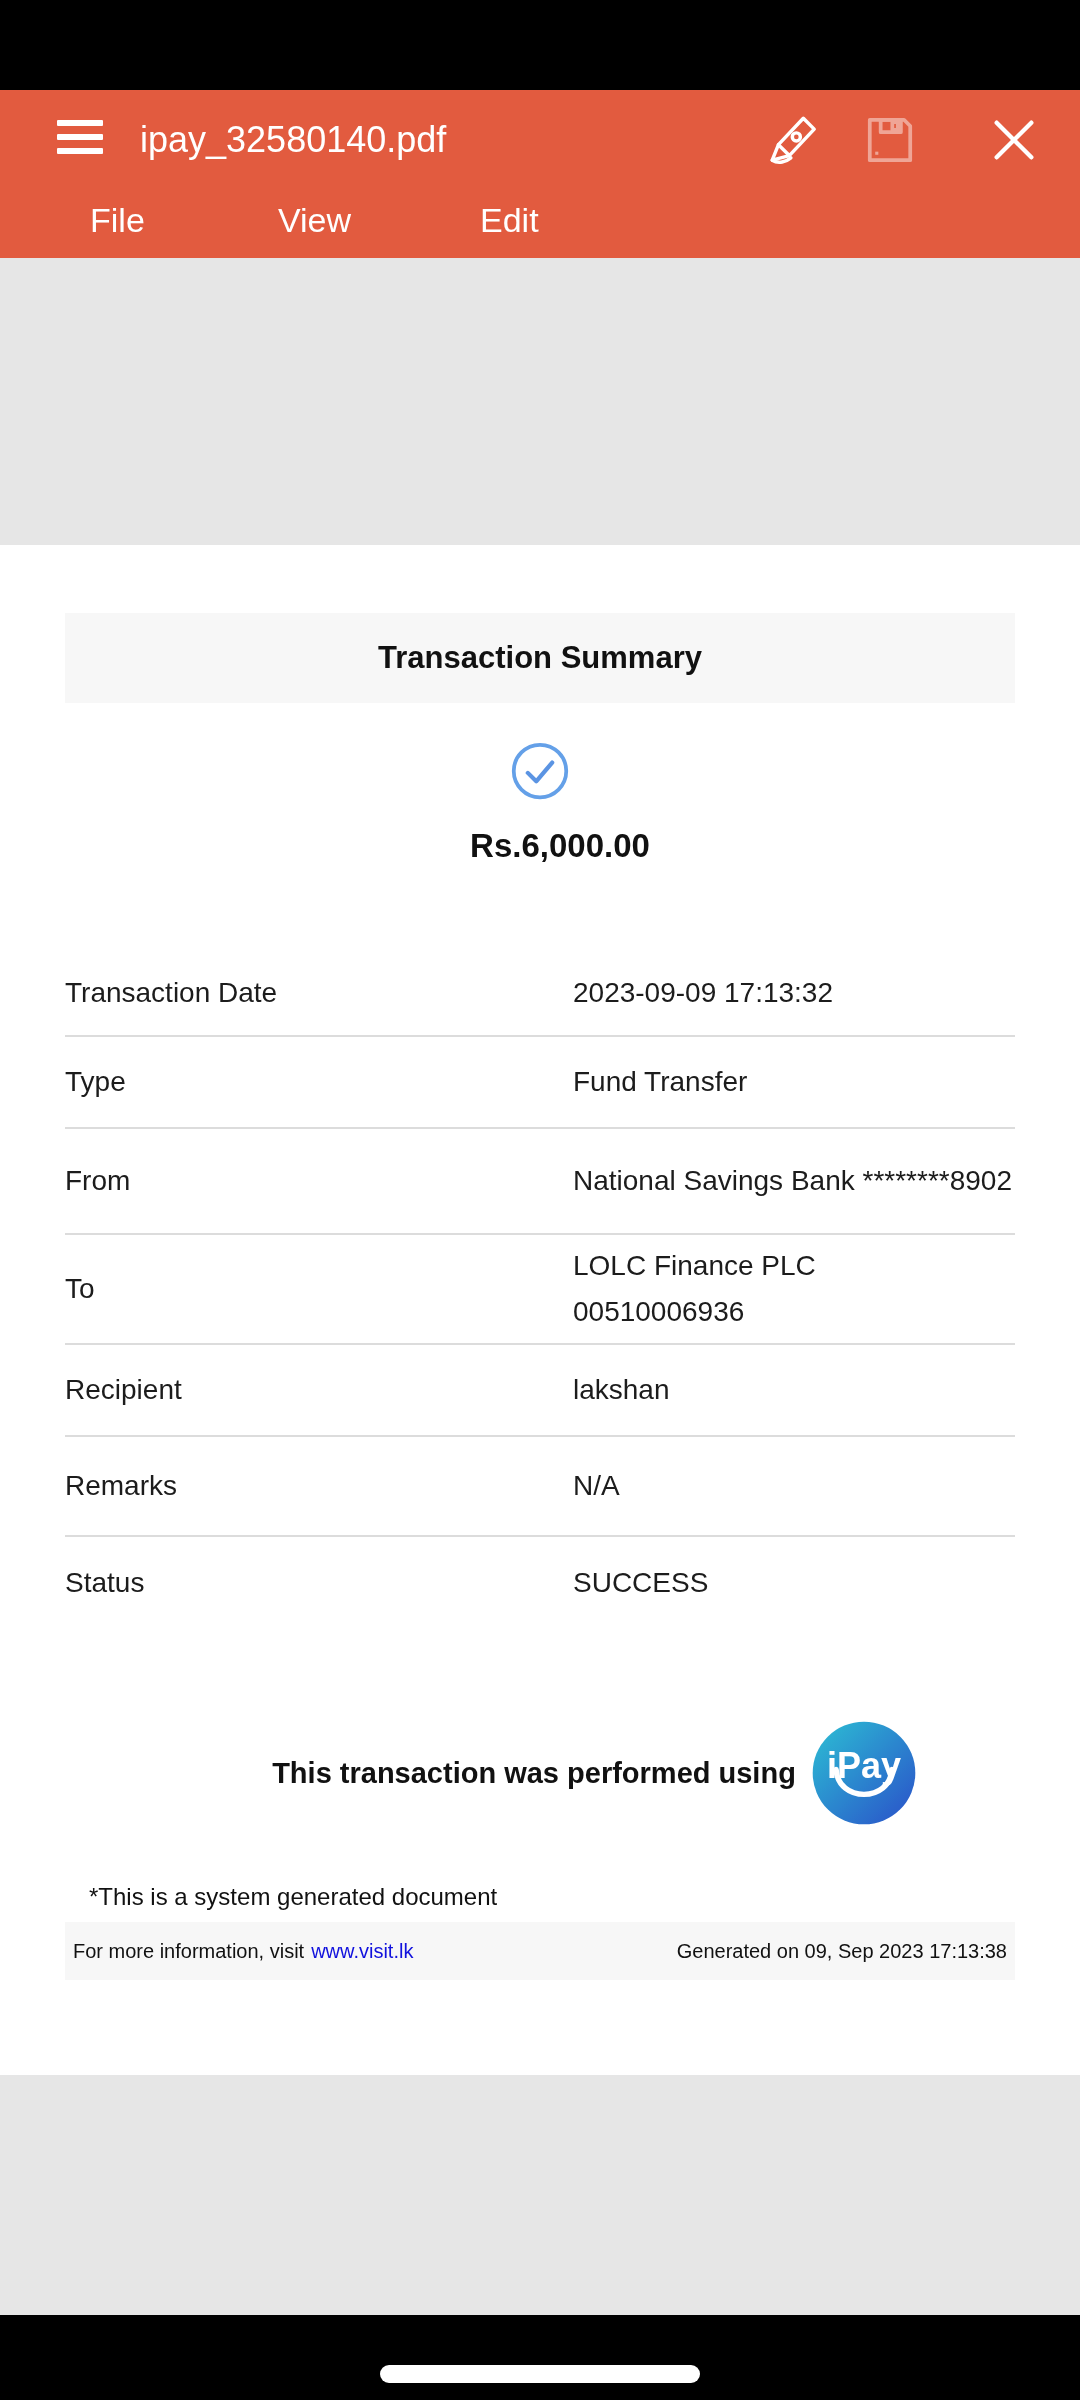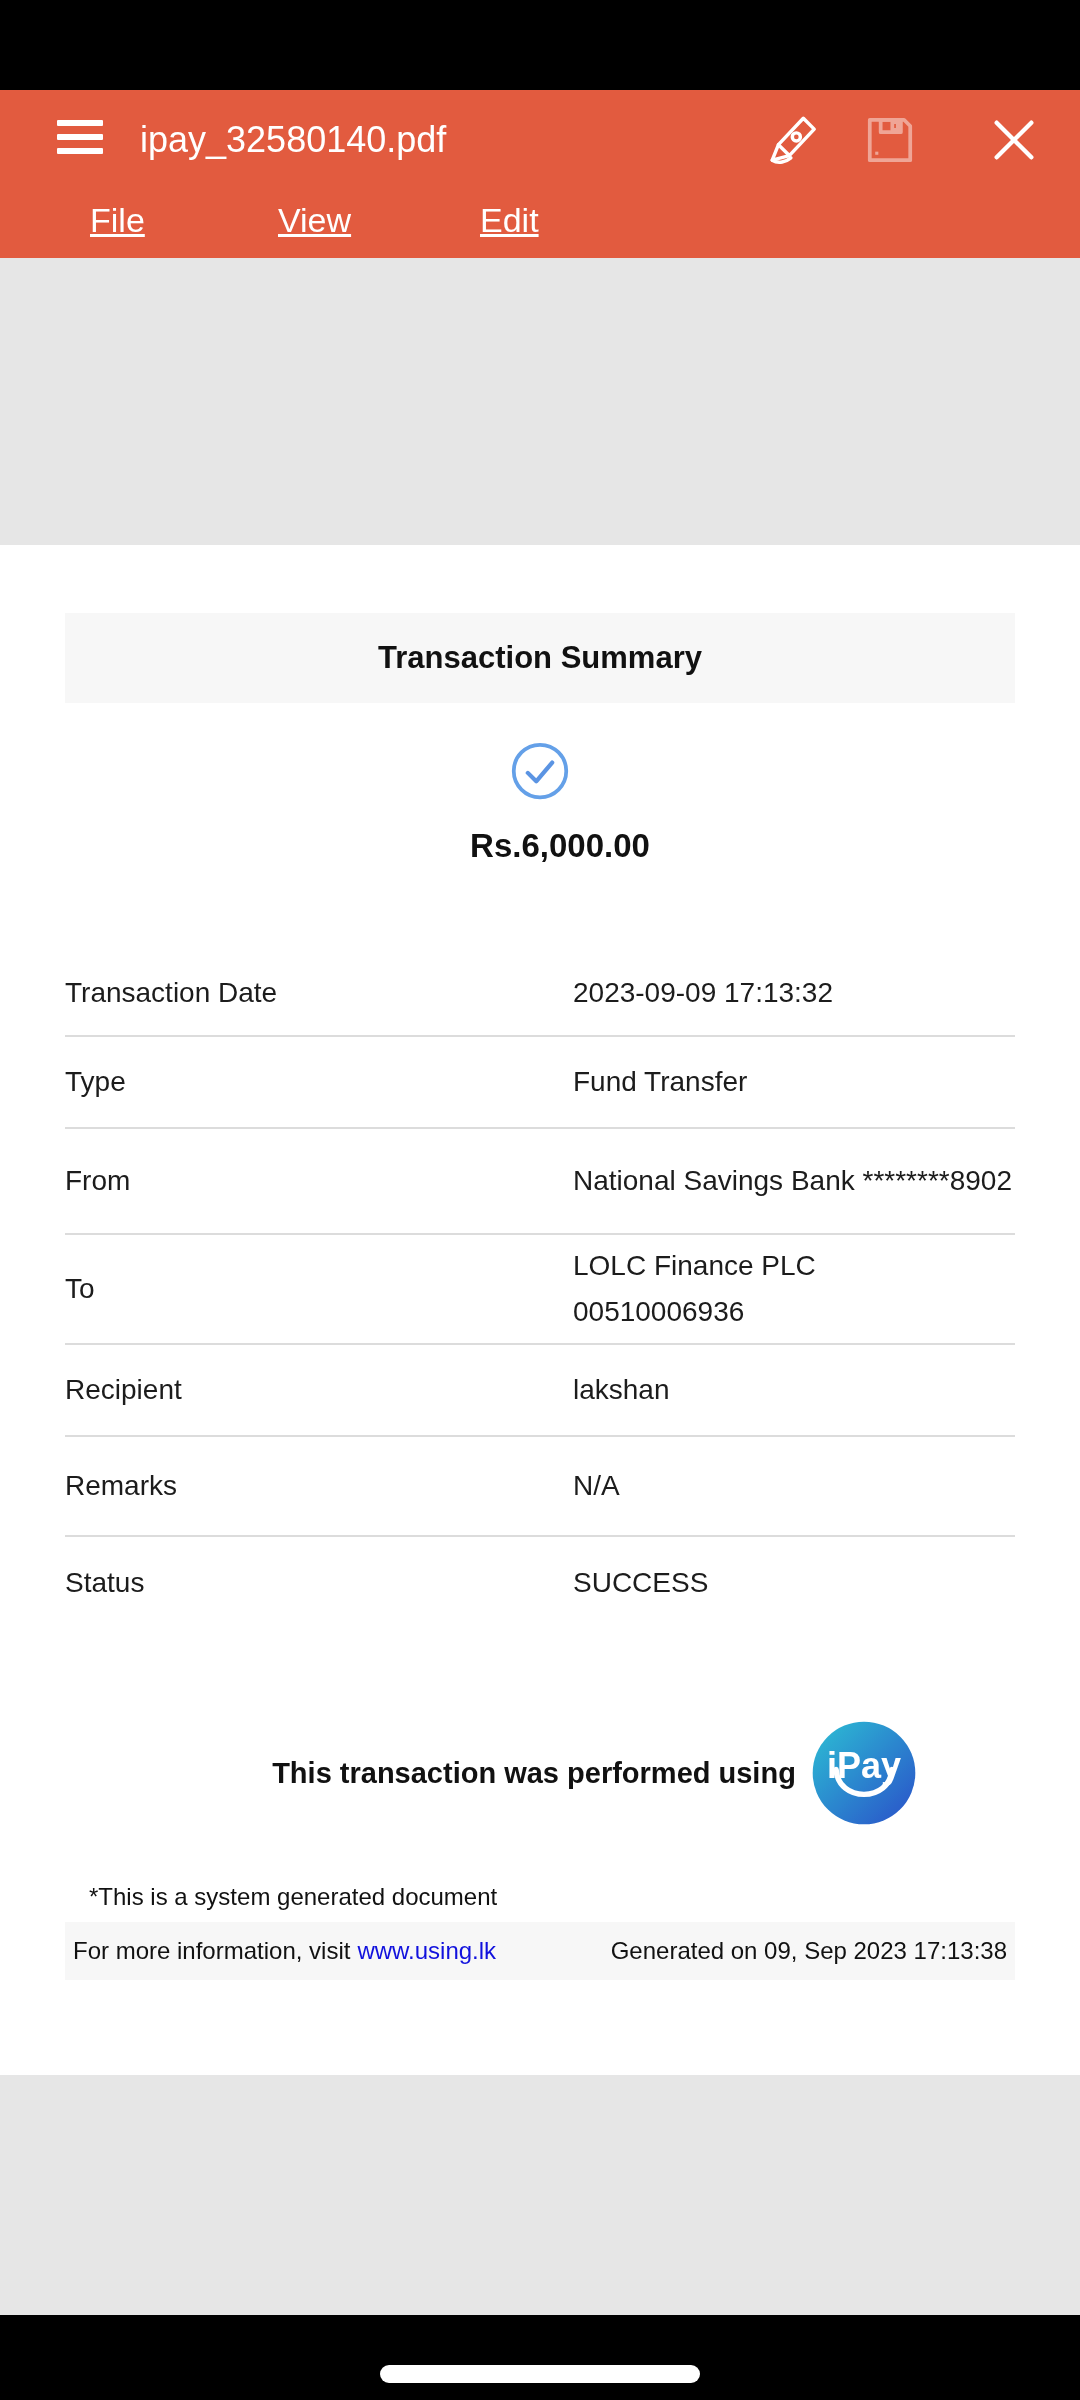--- a/index.html
+++ b/index.html
@@ -14,21 +14,21 @@
   .toolbar-row1{position:absolute;top:0;left:0;width:1080px;height:100px;}
   .hamburger{position:absolute;left:57px;top:28px;width:46px;height:44px;cursor:pointer;}
   .hamburger span{display:block;width:46px;height:6px;background:#fff;border-radius:1px;margin-top:8px;}
   .hamburger span:first-child{margin-top:2px;}
   .doc-title{position:absolute;left:140px;top:0;height:100px;line-height:100px;color:#fff;font-size:36px;}
   .tb-icon{position:absolute;top:18px;width:64px;height:64px;display:flex;align-items:center;justify-content:center;}
   .tb-sign{left:762px;}
   .tb-save{left:858px;opacity:.45;}
   .tb-close{left:982px;}
   .toolbar-row2{position:absolute;top:100px;left:0;width:1080px;height:68px;}
-  .menu-item{position:absolute;top:0;height:68px;line-height:60px;color:#fff;font-size:34px;cursor:pointer;text-decoration:underline;}
+  .menu-item{position:absolute;top:0;height:68px;line-height:60px;color:#fff;font-size:34px;cursor:pointer;}
   .menu-file{left:90px;}
   .menu-view{left:278px;}
   .menu-edit{left:480px;}
   
   .viewer{position:absolute;top:258px;left:0;width:1080px;height:2057px;background:#e6e6e6;}
   .page{position:absolute;top:287px;left:0;width:1080px;height:1530px;background:#ffffff;color:#1b1b1b;}
   .band{background:#f7f7f7;}
   .page-header{position:absolute;top:68px;left:65px;width:950px;height:90px;display:flex;align-items:center;justify-content:center;font-size:31px;font-weight:bold;color:#111;}
   .check-wrap{position:absolute;top:196px;left:0;width:1080px;display:flex;justify-content:center;}
   .amount{position:absolute;top:282px;left:0;width:1080px;text-align:center;font-size:33px;font-weight:bold;color:#111;padding-left:20px;}
@@ -40,21 +40,21 @@
   .tvalue{flex:1;display:flex;flex-direction:column;justify-content:center;}
   .tvalue .vline{line-height:1.0;margin-left:28px;}
   .tvalue.twolines{justify-content:space-evenly;}
   .h92{height:90px;} .h87{height:85px;} .h106{height:104px;} .h110{height:108px;} .h100{height:98px;} .h94{height:92px;}
   
   .performed{position:absolute;top:1172px;left:55px;width:1080px;height:112px;display:flex;align-items:center;justify-content:center;gap:14px;}
   .performed-text{font-size:29px;font-weight:bold;color:#111;}
   .ipay-logo{width:108px;height:108px;flex:0 0 auto;}
   
   .system-note{position:absolute;top:1338px;left:65px;font-size:24px;color:#111;margin-left:24px;}
-  .page-footer{position:absolute;top:1377px;left:65px;width:950px;height:58px;display:flex;align-items:center;justify-content:space-between;padding:0 8px;box-sizing:border-box;font-size:24px;color:#111;}
+  .page-footer{position:absolute;top:1377px;left:65px;width:950px;height:58px;display:flex;align-items:center;justify-content:space-between;padding:0 8px;box-sizing:border-box;font-size:20px;color:#111;}
   .footer-left{display:flex;gap:7px;}
   .link{color:#1111dd;cursor:pointer;}
   
   .navbar{position:absolute;top:2315px;left:0;width:1080px;height:85px;background:#000;}
   .home-pill{position:absolute;left:380px;top:50px;width:320px;height:18px;border-radius:10px;background:#fff;cursor:pointer;}
 </style>
 </head>
 <body>
 
 <div id="screen">
@@ -176,21 +176,21 @@
           <path d="M29 56 C 31 93, 89 93, 91 56" stroke="#ffffff" stroke-width="6" fill="none" stroke-linecap="round"></path>
           <text x="60" y="66" text-anchor="middle" fill="#ffffff" font-family="Liberation Sans, sans-serif" font-size="40" font-weight="bold">iPay</text>
         </svg>
       </div>
 
       <div class="system-note">*This is a system generated document</div>
 
       <div class="page-footer band">
         <div class="footer-left">
           <span>For more information, visit</span>
-          <span class="link">www.using.lk</span>
+          <span class="link">www.visit.lk</span>
         </div>
         <div class="footer-right">Generated on 09, Sep 2023 17:13:38</div>
       </div>
 
     </div>
   </div>
 
   <div class="navbar">
     <div class="home-pill"></div>
   </div>

